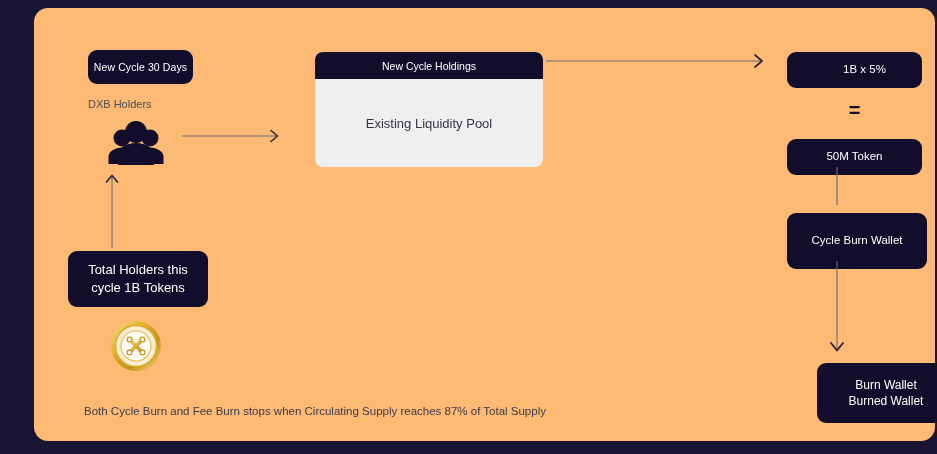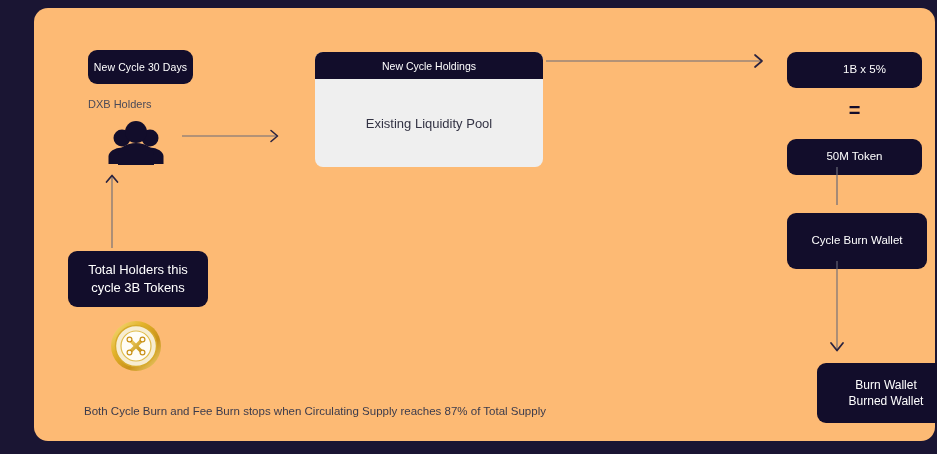--- a/index.html
+++ b/index.html
@@ -184,21 +184,21 @@
         <circle cx="46" cy="18" r="8.5" fill="#120d2b"></circle>
         <path d="M32.5 44 v-7.5 a13.5 9 0 0 1 27 0 V44 Z" fill="#120d2b"></path>
         <circle cx="32" cy="12" r="11" fill="#120d2b"></circle>
         <path d="M14 45 v-10 a18 12 0 0 1 36 0 V45 Z" fill="#120d2b"></path>
       </svg>
     </div>
 
     <div class="node" id="box-total-holders">
       <div>
         <div>Total Holders this</div>
-        <div>cycle 3B Tokens</div>
+        <div>cycle 1B Tokens</div>
       </div>
     </div>
 
     <div id="coin-icon">
       <svg viewBox="0 0 52 52" width="52" height="52" aria-hidden="true">
         <defs>
           <linearGradient id="goldOuter" x1="0" y1="0" x2="1" y2="1">
             <stop offset="0%" stop-color="#f6df8a"></stop>
             <stop offset="35%" stop-color="#e3b32a"></stop>
             <stop offset="65%" stop-color="#c9911a"></stop>

